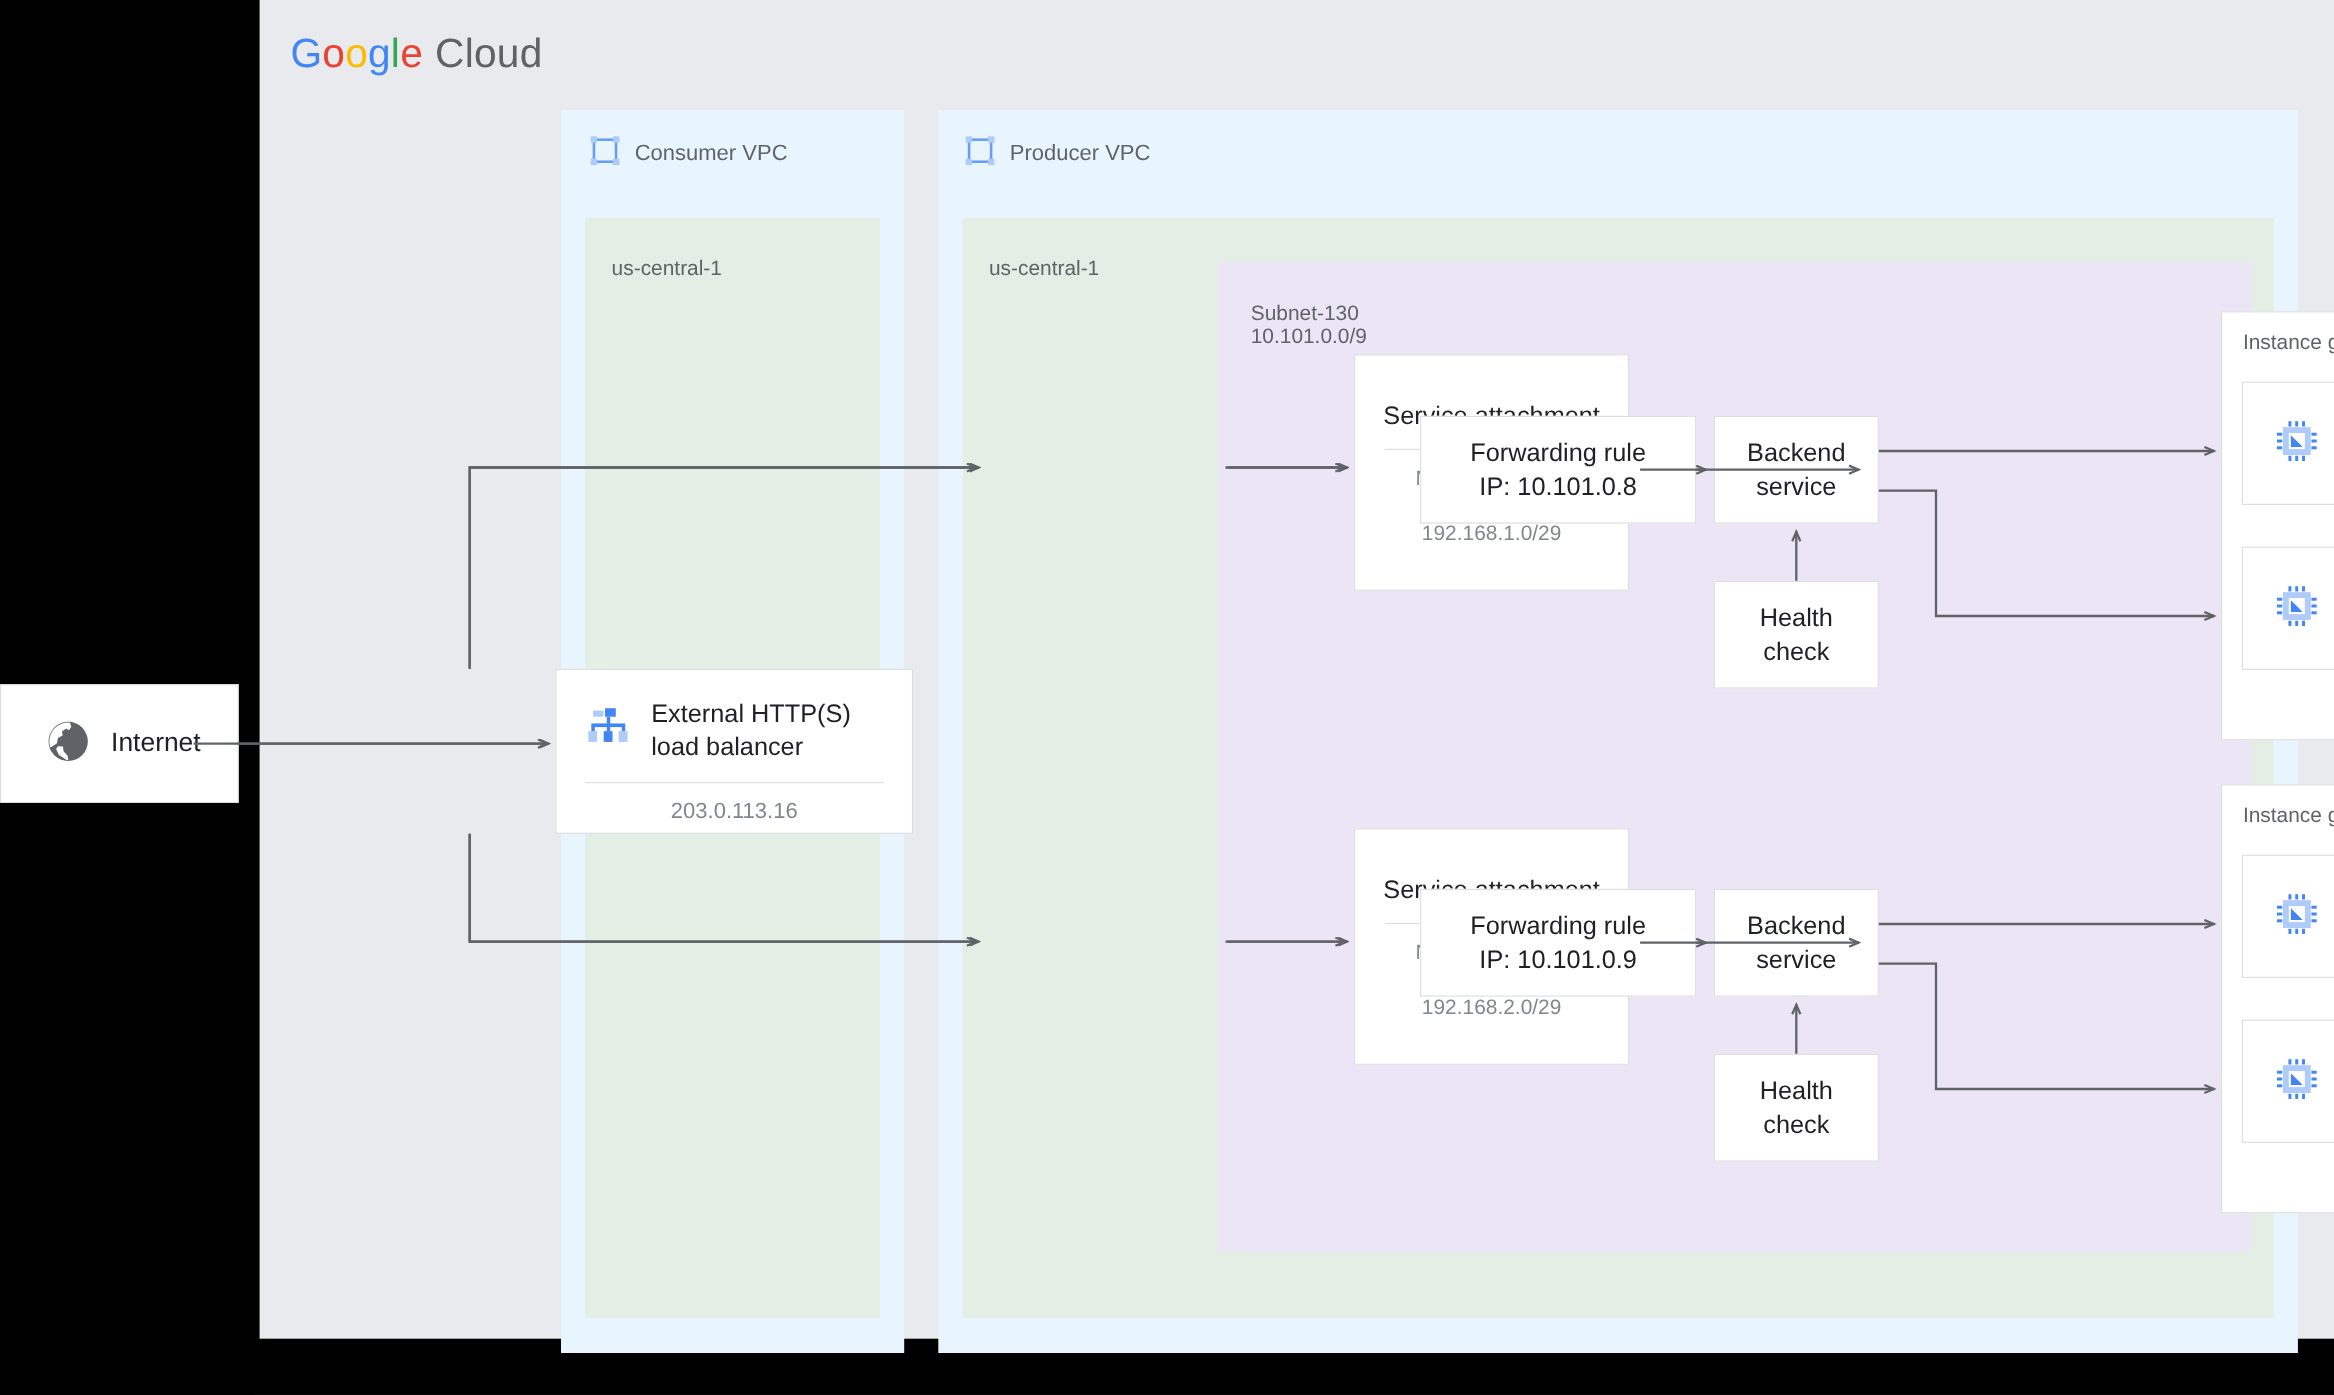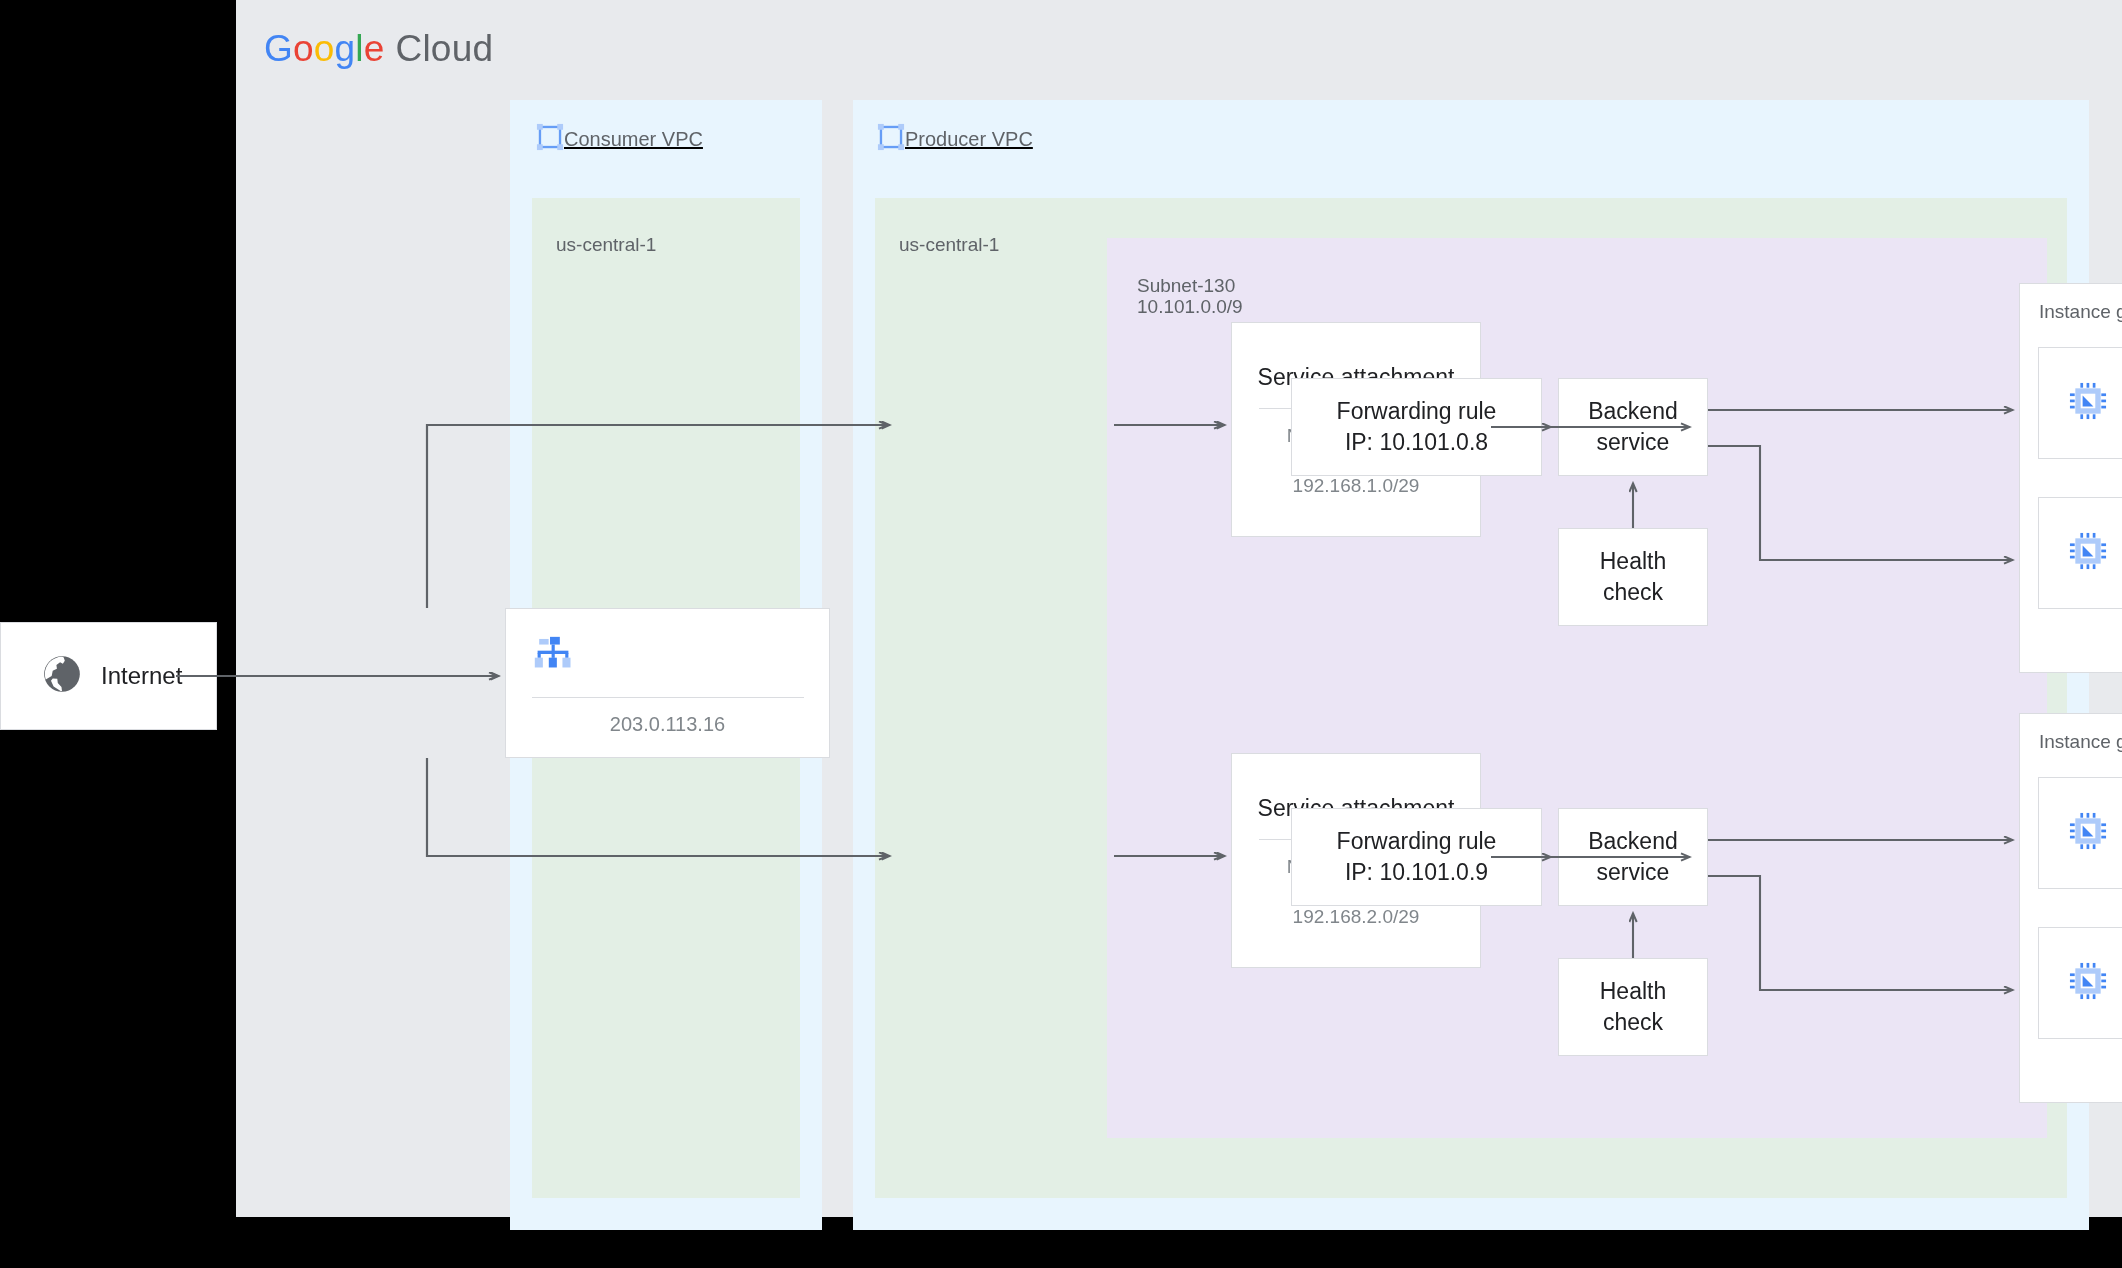--- a/index.html
+++ b/index.html
@@ -59,21 +59,21 @@
     font-size: 19px;
     white-space: nowrap;
     line-height: 25px;
   }
 
   
   .vpc-head {
     position: absolute;
     display: flex;
     align-items: center;
-    text-decoration: underline;
+    gap: 13px;
   }
   .vpc-head .vpc-title {
     color: #5f6368;
     font-size: 20px;
     white-space: nowrap;
   }
 
   
   .card {
     position: absolute;
@@ -433,20 +433,22 @@
           <rect x="3.2" y="10.1" width="17.6" height="1.9" fill="#4285f4"></rect>
           <rect x="11.2" y="6.6" width="1.8" height="4" fill="#4285f4"></rect>
           <rect x="3.2" y="11.6" width="1.8" height="2.6" fill="#4285f4"></rect>
           <rect x="11.2" y="11.6" width="1.8" height="2.6" fill="#4285f4"></rect>
           <rect x="19" y="11.6" width="1.8" height="2.6" fill="#4285f4"></rect>
           <rect x="1.6" y="14.1" width="4.6" height="5.6" fill="#aecbfa"></rect>
           <rect x="9.6" y="14.1" width="4.6" height="5.6" fill="#4285f4"></rect>
           <rect x="17.4" y="14.1" width="4.6" height="5.6" fill="#aecbfa"></rect>
         </svg>
       </span>
+      <span class="lb-text">External HTTP(S)
+load balancer</span>
     </div>
     <div class="lb-rule"></div>
     <div class="lb-ip">203.0.113.16</div>
   </div>
 
   <svg id="wires">
     <defs>
       <marker id="ah" markerWidth="11" markerHeight="11" refX="9.4" refY="4.2" orient="auto" markerUnits="userSpaceOnUse">
         <path d="M1,0.6 L9.2,4.2 L1,7.8" fill="none" stroke="#5f6368" stroke-width="1.9"></path>
       </marker>

